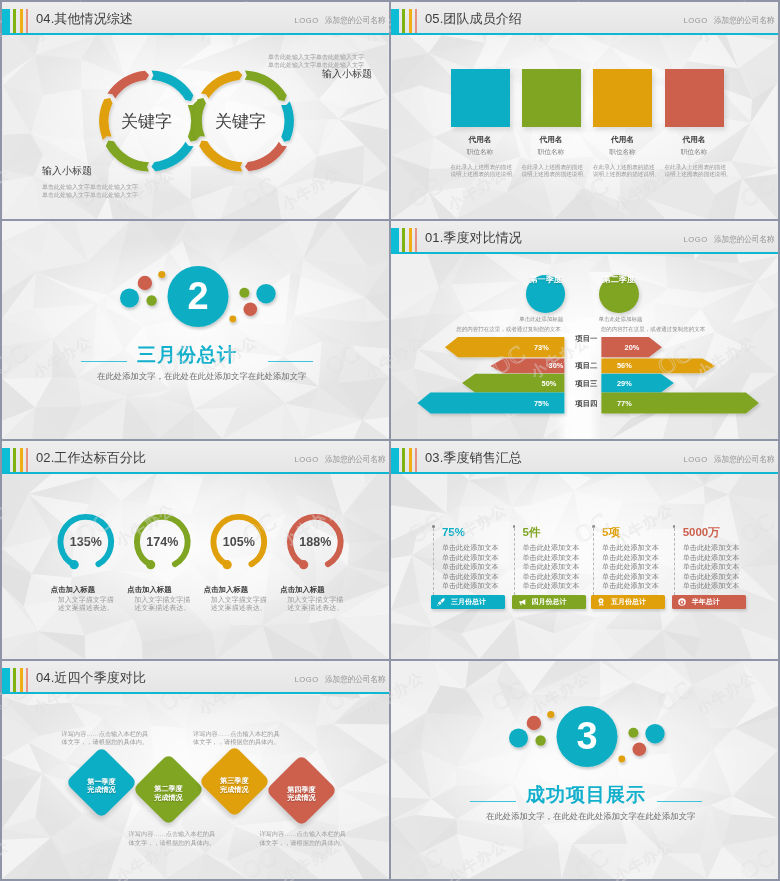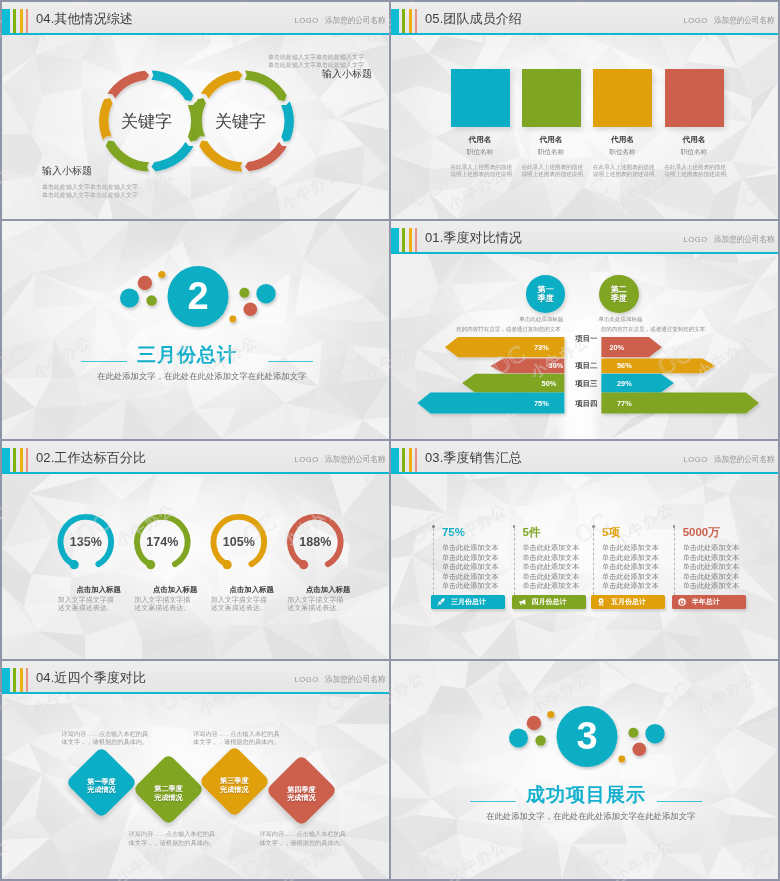--- a/index.html
+++ b/index.html
@@ -37,33 +37,33 @@
 
   
   .sec-num{position:absolute;color:#fff;font-size:38px;font-weight:bold;line-height:38px;text-align:center;width:60px;}
   .sec-ttl{position:absolute;font-size:19px;font-weight:bold;color:#12b0cc;letter-spacing:1px;
            white-space:nowrap;line-height:20px;}
   .sec-sub{position:absolute;font-size:8.4px;color:#6d6d6d;white-space:nowrap;line-height:10px;}
   .sec-line{position:absolute;height:1px;background:#3cc4dc;}
 
   
   .qcirc{position:absolute;border-radius:50%;color:#fff;font-size:8.1px;font-weight:bold;
-         display:flex;flex-direction:column;align-items:center;justify-content:center;line-height:9.1px;
+         display:flex;flex-direction:row;justify-content:center;line-height:9.1px;
          text-shadow:0 1px 1px rgba(0,0,0,.18);
          box-shadow:1px 2px 4px rgba(0,0,0,.18);}
   .qhead{position:absolute;font-size:5.5px;color:#8d8d8d;white-space:nowrap;line-height:7px;}
   .qdesc{position:absolute;font-size:5.5px;color:#8d8d8d;white-space:nowrap;line-height:7px;}
   .qlabel{position:absolute;font-size:7.4px;font-weight:bold;color:#4a4a4a;white-space:nowrap;
           text-align:center;line-height:9px;}
   .qval{position:absolute;font-size:7.4px;font-weight:bold;color:#fff;line-height:9px;}
   .qmid{position:absolute;background:linear-gradient(90deg,rgba(255,255,255,0),rgba(255,255,255,.85) 25%,rgba(255,255,255,.9) 50%,rgba(255,255,255,.85) 75%,rgba(255,255,255,0));}
 
   
   .gval{position:absolute;font-size:12.5px;font-weight:bold;color:#4b4b4b;text-align:center;line-height:14px;}
-  .ghead{position:absolute;font-size:7.4px;font-weight:bold;color:#3d3d3d;text-align:right;line-height:9px;}
+  .ghead{position:absolute;font-size:7.4px;font-weight:bold;color:#3d3d3d;text-align:left;line-height:9px;}
   .gbody{position:absolute;font-size:7px;color:#9b9b9b;text-align:center;line-height:7.6px;white-space:nowrap;}
 
   
   .scol{position:absolute;top:84px;width:74.2px;}
   .scol .dash{position:absolute;left:2.4px;top:3px;width:0;height:67px;border-left:1px dashed #b9b9b9;}
   .scol .dot{position:absolute;left:1.2px;top:0px;width:2.6px;height:2.6px;border-radius:50%;background:#8b8b8b;}
   .scol .met{position:absolute;left:11px;top:1px;font-size:11.5px;font-weight:bold;line-height:13px;white-space:nowrap;}
   .scol .ln{position:absolute;left:11px;font-size:7.1px;color:#7e7e7e;line-height:9.4px;white-space:nowrap;}
   .sbtn{position:absolute;top:153.6px;width:74.2px;height:14.5px;border-radius:1.5px;
         box-shadow:1px 2px 3px rgba(0,0,0,.16);display:flex;align-items:center;}
@@ -792,21 +792,21 @@
         <path filter="url(#bsh)" fill="#cd5f4d" d="M173.4 137.6H112.4L99.4 144.95L112.4 152.29999999999998H173.4Z"></path>
         <path filter="url(#bsh)" fill="#e0a00c" d="M210.4 137.6H311.5L324.5 144.95L311.5 152.29999999999998H210.4Z"></path>
         <path filter="url(#bsh)" fill="#7fa522" d="M173.4 152.8H84.1L71.1 162.10000000000002L84.1 171.4H173.4Z"></path>
         <path filter="url(#bsh)" fill="#0baec4" d="M210.4 152.8H269.9L282.9 162.10000000000002L269.9 171.4H210.4Z"></path>
         <path filter="url(#bsh)" fill="#0baec4" d="M173.4 171.6H39.4L26.4 182L39.4 192.4H173.4Z"></path>
         <path filter="url(#bsh)" fill="#7fa522" d="M210.4 171.6H354.9L367.9 182L354.9 192.4H210.4Z"></path>
       </svg>
     <div id="s4text">
         <div class="qval" style="left:135.4px;top:121.65px;width:30px;text-align:center">73%</div>
         <div class="qlabel" style="left:181.4px;top:113px;width:28px">项目一</div>
-        <div class="qval" style="left:218.4px;top:121.65px;width:30px;text-align:left">20%</div>
+        <div class="qval" style="left:218.4px;top:121.65px;width:30px;text-align:right">20%</div>
         <div class="qval" style="left:150px;top:140.45px;width:30px;text-align:center">30%</div>
         <div class="qlabel" style="left:181.4px;top:140.45px;width:28px">项目二</div>
         <div class="qval" style="left:218.4px;top:140.45px;width:30px;text-align:center">56%</div>
         <div class="qval" style="left:135.4px;top:157.60000000000002px;width:30px;text-align:right">50%</div>
         <div class="qlabel" style="left:181.4px;top:157.60000000000002px;width:28px">项目三</div>
         <div class="qval" style="left:218.4px;top:157.60000000000002px;width:30px;text-align:center">29%</div>
         <div class="qval" style="left:135.4px;top:177.5px;width:30px;text-align:center">75%</div>
         <div class="qlabel" style="left:181.4px;top:177.5px;width:28px">项目四</div>
         <div class="qval" style="left:218.4px;top:177.5px;width:30px;text-align:center">77%</div>
         <div class="qcirc" style="left:134.9px;top:54px;width:39.6px;height:38.2px;background:#0baec4">

